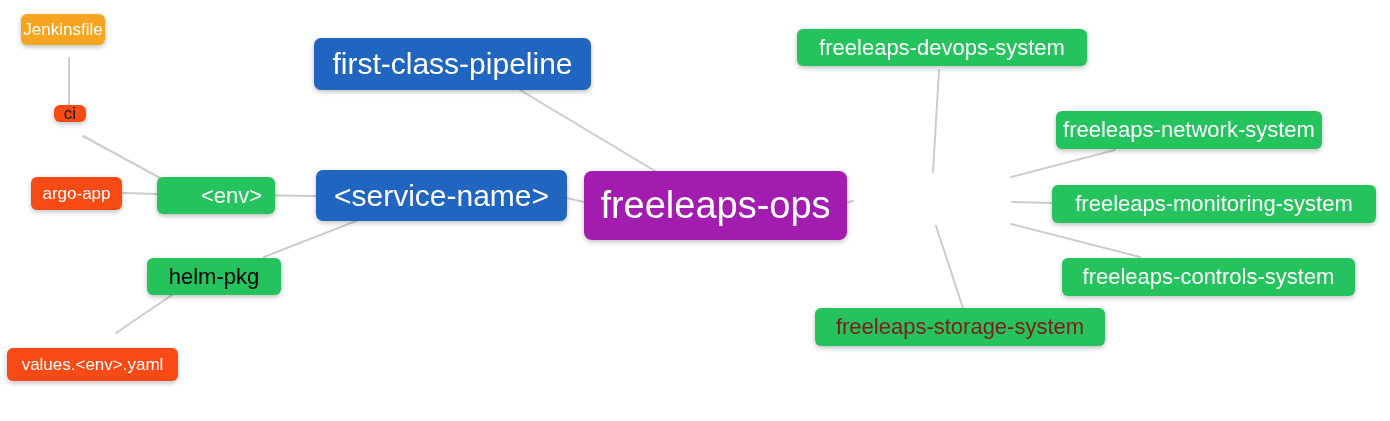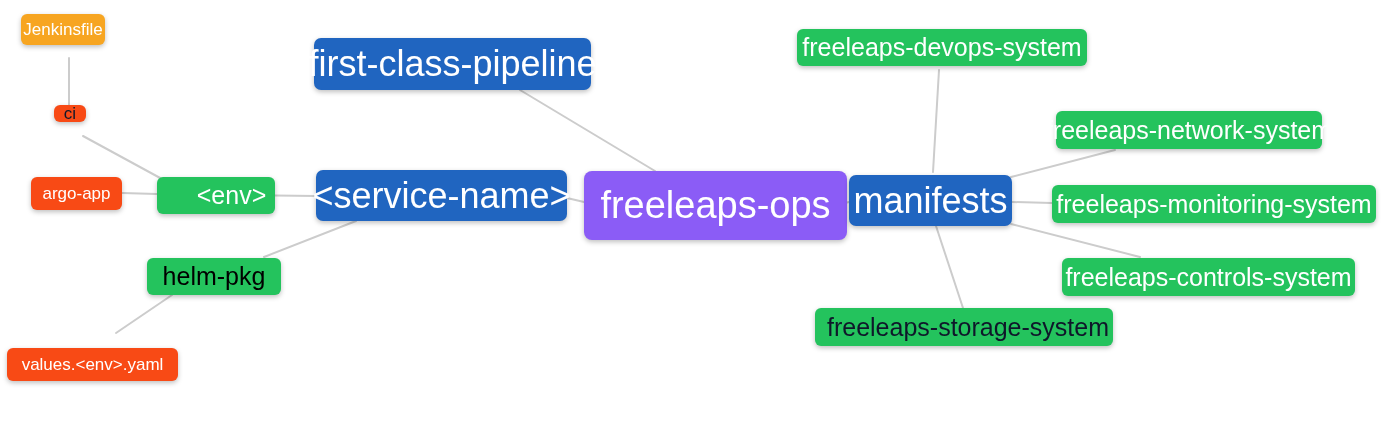--- a/index.html
+++ b/index.html
@@ -23,22 +23,22 @@
     align-items: center;
     justify-content: center;
     color: #ffffff;
     white-space: nowrap;
     border-radius: 6px;
     box-shadow: 0 2px 5px rgba(0,0,0,0.25);
     cursor: pointer;
     user-select: none;
   }
   .fs-root    { font-size: 38px; border-radius: 8px; }
-  .fs-branch  { font-size: 36px; border-radius: 7px; }
-  .fs-section { font-size: 25px; }
+  .fs-branch  { font-size: 30px; border-radius: 7px; }
+  .fs-section { font-size: 22px; }
   .fs-leaf    { font-size: 17px; }
 </style>
 </head>
 <body>
 
 <div class="stage">
 
   <svg class="edges" width="1390" height="421" viewBox="0 0 1390 421">
     <line class="edge" x1="69" y1="58" x2="69" y2="105" stroke="#CCCCCC"></line>
     <line class="edge" x1="83" y1="136" x2="162" y2="179" stroke="#CCCCCC"></line>
@@ -58,22 +58,21 @@
 
   <div class="node fs-leaf" style="left: 21px; top: 14px; width: 84px; height: 31px; background: rgb(247, 165, 33); color: rgb(255, 255, 255);">Jenkinsfile</div>
   <div class="node fs-leaf" style="left: 54px; top: 105px; width: 32px; height: 17px; background: rgb(248, 74, 21); color: #0f172a;">ci</div>
   <div class="node fs-leaf" style="left: 31px; top: 177px; width: 91px; height: 33px; background: rgb(248, 74, 21); color: rgb(255, 255, 255);">argo-app</div>
   <div class="node fs-section" style="left: 157px; top: 177px; width: 87px; height: 37px; background: rgb(36, 195, 93); color: rgb(255, 255, 255); padding-left: 31px;">&lt;env&gt;</div>
   <div class="node fs-section" style="left: 147px; top: 258px; width: 134px; height: 37px; background: rgb(36, 195, 93); color: #000000; text-align: center;">helm-pkg</div>
   <div class="node fs-leaf" style="left: 7px; top: 333px; width: 171px; height: 33px; background: rgb(248, 74, 21); color: rgb(255, 255, 255); margin-top: 15px;">values.&lt;env&gt;.yaml</div>
 
   <div class="node fs-branch" style="left: 314px; top: 38px; width: 277px; height: 52px; background: rgb(32, 101, 192); color: rgb(255, 255, 255);">first-class-pipeline</div>
   <div class="node fs-branch" style="left: 316px; top: 170px; width: 251px; height: 51px; background: rgb(32, 101, 192); color: rgb(255, 255, 255); text-align: right;">&lt;service-name&gt;</div>
-  <div class="node fs-root" style="left: 584px; top: 171px; width: 263px; height: 69px; background: #8b5cf6; color: rgb(255, 255, 255);">freeleaps-ops</div>
-  <div class="node fs-branch" style="left: 849px; top: 175px; width: 163px; height: 51px; background: rgb(32, 101, 192); color: rgb(255, 255, 255);">manifests</div>
+  <div class="node fs-root" style="left: 584px; top: 171px; width: 263px; height: 69px; background: #a21caf; color: rgb(255, 255, 255);">freeleaps-ops</div>
 
   <div class="node fs-section" style="left: 797px; top: 29px; width: 290px; height: 37px; background: rgb(36, 195, 93); color: rgb(255, 255, 255);">freeleaps-devops-system</div>
   <div class="node fs-section" style="left: 1056px; top: 111px; width: 266px; height: 38px; background: rgb(36, 195, 93); color: rgb(255, 255, 255);">freeleaps-network-system</div>
   <div class="node fs-section" style="left: 1062px; top: 258px; width: 293px; height: 38px; background: rgb(36, 195, 93); color: rgb(255, 255, 255);">freeleaps-controls-system</div>
   <div class="node fs-section" style="left: 1052px; top: 185px; width: 324px; height: 38px; background: rgb(36, 195, 93); color: rgb(255, 255, 255);">freeleaps-monitoring-system</div>
-  <div class="node fs-section" style="left: 815px; top: 308px; width: 290px; height: 38px; background: rgb(36, 195, 93); color: #0f172a; padding-left: 8px;">freeleaps-storage-system</div>
+  <div class="node fs-section" style="left: 815px; top: 308px; width: 290px; height: 38px; background: rgb(36, 195, 93); color: #7f1d1d;">freeleaps-storage-system</div>
 
 </div>
 
 </body></html>

